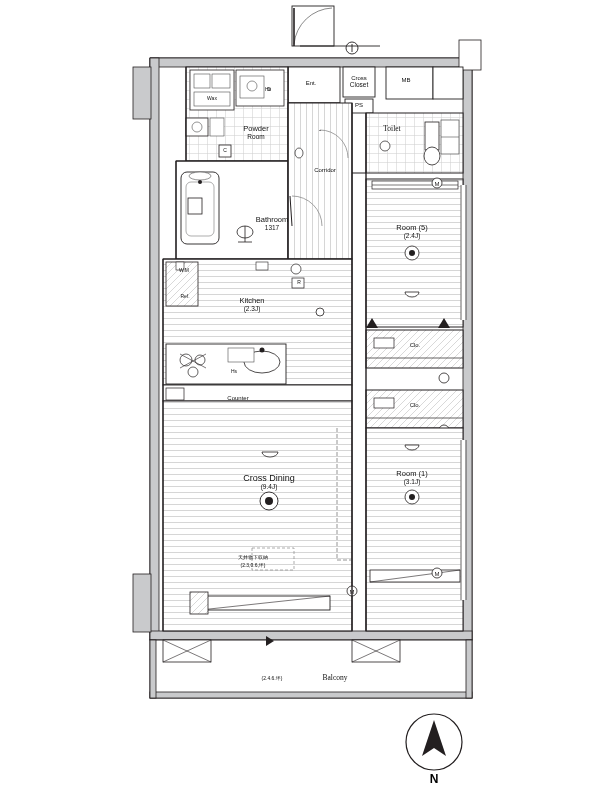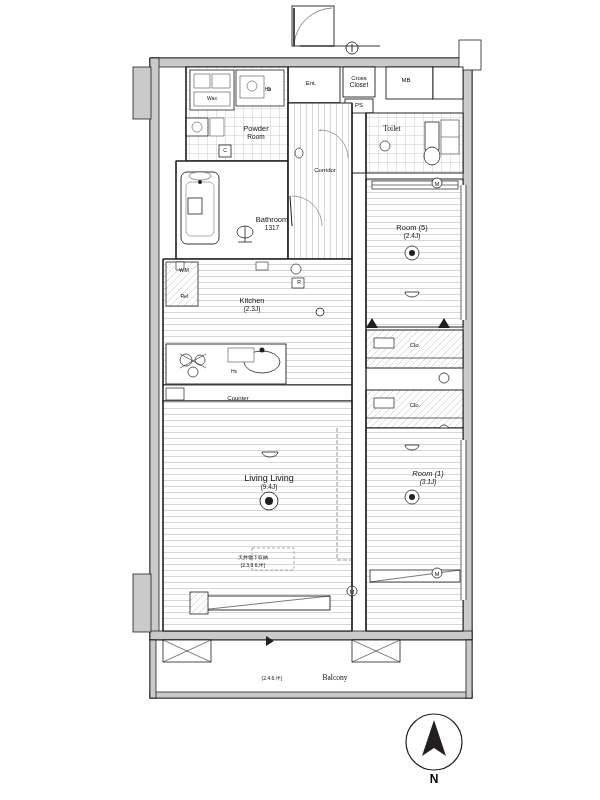--- a/index.html
+++ b/index.html
@@ -334,24 +334,24 @@
     <div class="lbl xs" style="left: 415px; top: 345px;">
       <div>Clo.</div>
     </div>
     <div class="lbl xs" style="left: 415px; top: 405px;">
       <div>Clo.</div>
     </div>
     <div class="lbl xs" style="left: 238px; top: 398px;">
       <div>Counter</div>
     </div>
     <div class="lbl md" style="left: 269px; top: 483px;">
-      <div>Living Living</div>
+      <div>Cross Dining</div>
       <div class="sub" style="font-size: 6.5px; margin-top: 1px;">(9.4J)</div>
     </div>
-    <div class="lbl sm" style="left: 428px; top: 478px; font-style: italic;">
+    <div class="lbl sm" style="left: 412px; top: 478px;">
       <div>Room (1)</div>
       <div class="sub" style="font-size: 6.5px; margin-top: 1px;">(3.1J)</div>
     </div>
     <div class="lbl sm" style="left: 335px; top: 678px; font-family: Liberation Serif, serif;">
       <div>Balcony</div>
     </div>
     <div class="lbl tiny" style="left: 253px; top: 558px;">天井物下収納</div>
     <div class="lbl tiny" style="left: 253px; top: 566px;">(2.3,0.6,坪)</div>
     <div class="lbl tiny" style="left: 272px; top: 679px;">(2.4.6.坪)</div>
     <div class="lbl tiny" style="left: 212px; top: 99px;">Wax</div>

